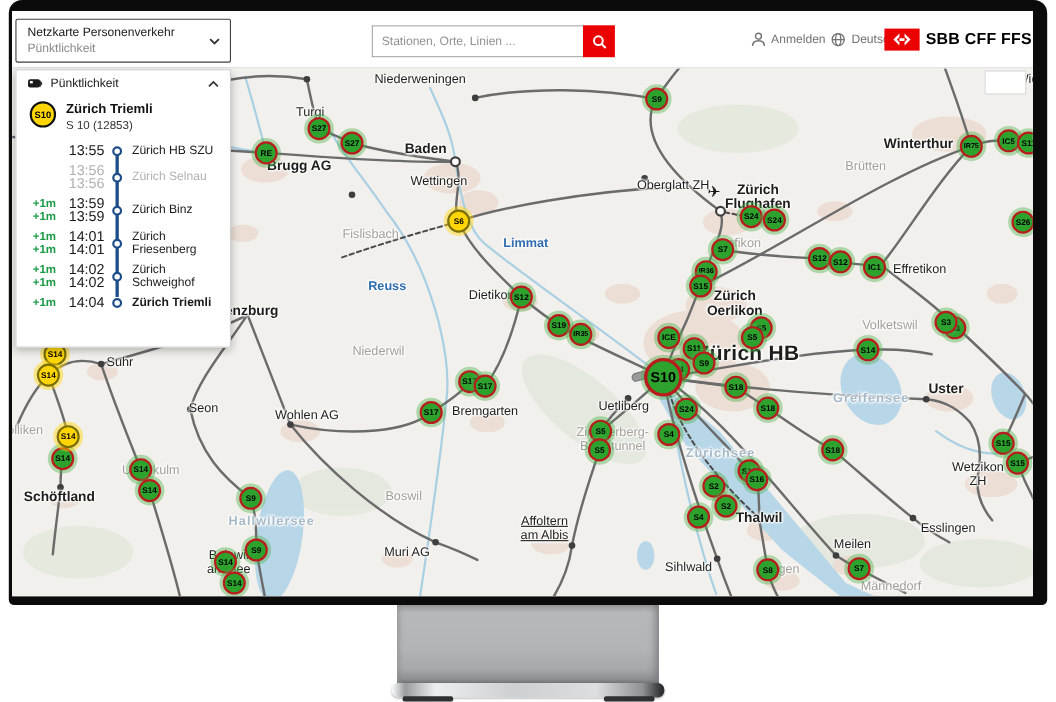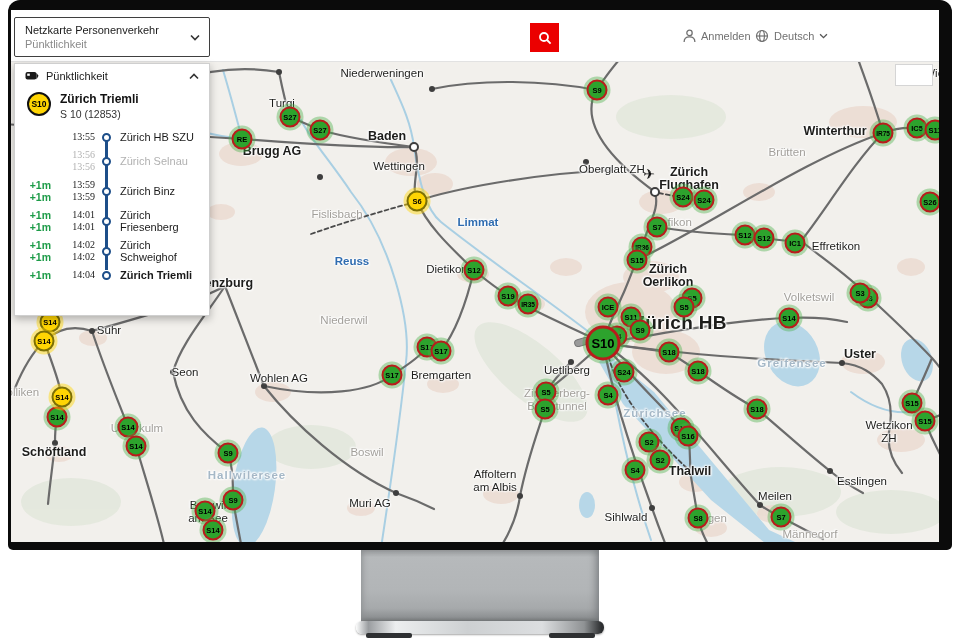--- a/index.html
+++ b/index.html
@@ -73,21 +73,21 @@
   .train-title { font-size:12px; font-weight:700; color:#111; line-height:14px; }
   .train-sub { font-size:10.5px; color:#333; margin-top:2px; }
 
   #stops-list { position:relative; margin-top:6px; }
   #stops-line { position:absolute; left:90px; top:13px; bottom:14px; width:3px; background:#1d4e89; z-index:1; }
   .stop-row { display:flex; padding:3px 6px 3px 8px; align-items:center; }
   .col-delays { width:28px; text-align:right; flex:none; }
   .col-times { width:40px; text-align:right; margin-left:4px; flex:none; }
   .col-node { width:18px; margin-left:2px; display:flex; align-items:center; justify-content:center; flex:none; position:relative; z-index:2; }
   .delay-line { font-size:10.5px; line-height:12px; font-weight:700; color:#1c9b47; }
-  .time-line { font-size:10px; line-height:12px; color:#1a1a1a;font-family:Liberation Serif, serif; }
+  .time-line { font-size:13px; line-height:12px; color:#1a1a1a; }
   .stop-node { width:9px; height:9px; border-radius:50%; background:#fff; border:2px solid #1d4e89; }
   .stop-name { font-size:11px; color:#1a1a1a; margin-left:5px; line-height:12px; }
   .stop-row.dimmed .time-line, .stop-row.dimmed .stop-name { color:#b1b1b1; }
   .stop-row.final .stop-name { font-weight:700; }
   .panel-footer { padding:12px 10px 8px 12px; font-size:9.5px; color:#3c3c3c; }
   .panel-footer .flink { text-decoration:underline; cursor:pointer; }
   .icon-stroke { stroke:#717171; fill:none; stroke-width:1.2; }
 </style>
 </head>
 <body>
@@ -228,21 +228,21 @@
           <div class="mlabel bold" style="left: 214px; top: 221px;">Lenzburg</div>
           <div class="mlabel" style="left: 98px; top: 268px;">Suhr</div>
           <div class="mlabel" style="left: 174px; top: 310px;">Seon</div>
           <div class="mlabel area" style="left: 8px; top: 330px;">Kölliken</div>
           <div class="mlabel area" style="left: 126px; top: 366px;">Unterkulm</div>
           <div class="mlabel bold" style="left: 43px; top: 390px;">Schöftland</div>
           <div class="mlabel" style="left: 268px; top: 316px;">Wohlen AG</div>
           <div class="mlabel" style="left: 430px; top: 313px;">Bremgarten</div>
           <div class="mlabel area" style="left: 356px; top: 390px;">Boswil</div>
           <div class="mlabel" style="left: 359px; top: 441px;">Muri AG</div>
-          <div class="mlabel" style="left: 484px; top: 419px;">Affoltern
+          <div class="mlabel" style="left: 484px; top: 419px; text-decoration: underline;">Affoltern
 am Albis</div>
           <div class="mlabel" style="left: 556px; top: 308px;">Uetliberg</div>
           <div class="mlabel area" style="left: 546px; top: 338px;">Zimmerberg-
 Basistunnel</div>
           <div class="mlabel lake" style="left: 644px; top: 351px;">Zürichsee</div>
           <div class="mlabel" style="left: 615px; top: 455px; text-align: center;">Sihlwald</div>
           <div class="mlabel bold" style="left: 679px; top: 409px;">Thalwil</div>
           <div class="mlabel area" style="left: 697px; top: 456px;">Horgen</div>
           <div class="mlabel" style="left: 764px; top: 434px;">Meilen</div>
           <div class="mlabel area" style="left: 799px; top: 472px;">Männedorf</div>
@@ -321,20 +321,21 @@
     <div class="topbar">
       <div class="layer-dropdown">
         <div class="l1">Netzkarte Personenverkehr</div>
         <div class="l2">Pünktlichkeit</div>
         <svg width="10" height="7" viewBox="0 0 10 7">
             <polyline points="1,1.5 5,5.5 9,1.5" fill="none" stroke="#333" stroke-width="1.6"></polyline>
           </svg>
       </div>
 
       <div class="search-wrap">
+        <input class="search-input" placeholder="Stationen, Orte, Linien ..." style="">
         <button class="search-btn">
           <svg width="14" height="14" viewBox="0 0 14 14">
             <circle cx="6" cy="6" r="4" fill="none" stroke="#fff" stroke-width="1.8"></circle>
             <line x1="9" y1="9" x2="12.6" y2="12.6" stroke="#fff" stroke-width="1.8"></line>
           </svg>
         </button>
       </div>
 
       <div class="tb-group" id="login-group">
         <svg width="13" height="14" viewBox="0 0 12 13">
@@ -349,20 +350,28 @@
           <circle class="icon-stroke" cx="7" cy="7" r="5.5"></circle>
           <ellipse class="icon-stroke" cx="7" cy="7" rx="2.4" ry="5.5"></ellipse>
           <line class="icon-stroke" x1="1.5" y1="7" x2="12.5" y2="7"></line>
         </svg>
         <span>Deutsch</span>
         <svg width="9" height="6" viewBox="0 0 10 7">
             <polyline points="1,1.5 5,5.5 9,1.5" fill="none" stroke="#555" stroke-width="1.5"></polyline>
           </svg>
       </div>
 
+      <div class="brand">
+        <div class="brand-mark">
+          <svg width="24" height="14" viewBox="0 0 28 18">
+            <path fill="#fff" d="M11,2 L4,9 L11,16 L11,12 L8,9 L11,6 Z M17,2 L24,9 L17,16 L17,12 L20,9 L17,6 Z M11,7.4 H17 V10.6 H11 Z"></path>
+          </svg>
+        </div>
+        <span class="brand-text">SBB CFF FFS</span>
+      </div>
     </div>
 
     <div class="panel">
       <div class="panel-head">
         <svg width="14" height="11" viewBox="0 0 14 11">
           <rect x="0.5" y="1" width="11" height="7.5" rx="2" fill="#1a1a1a"></rect>
           <rect x="2.2" y="2.6" width="2.6" height="2.2" fill="#fff"></rect>
           <path d="M11.5,2 L13.5,4.75 L11.5,8.5 Z" fill="#1a1a1a"></path>
         </svg>
         <span class="ph-label">Pünktlichkeit</span>

